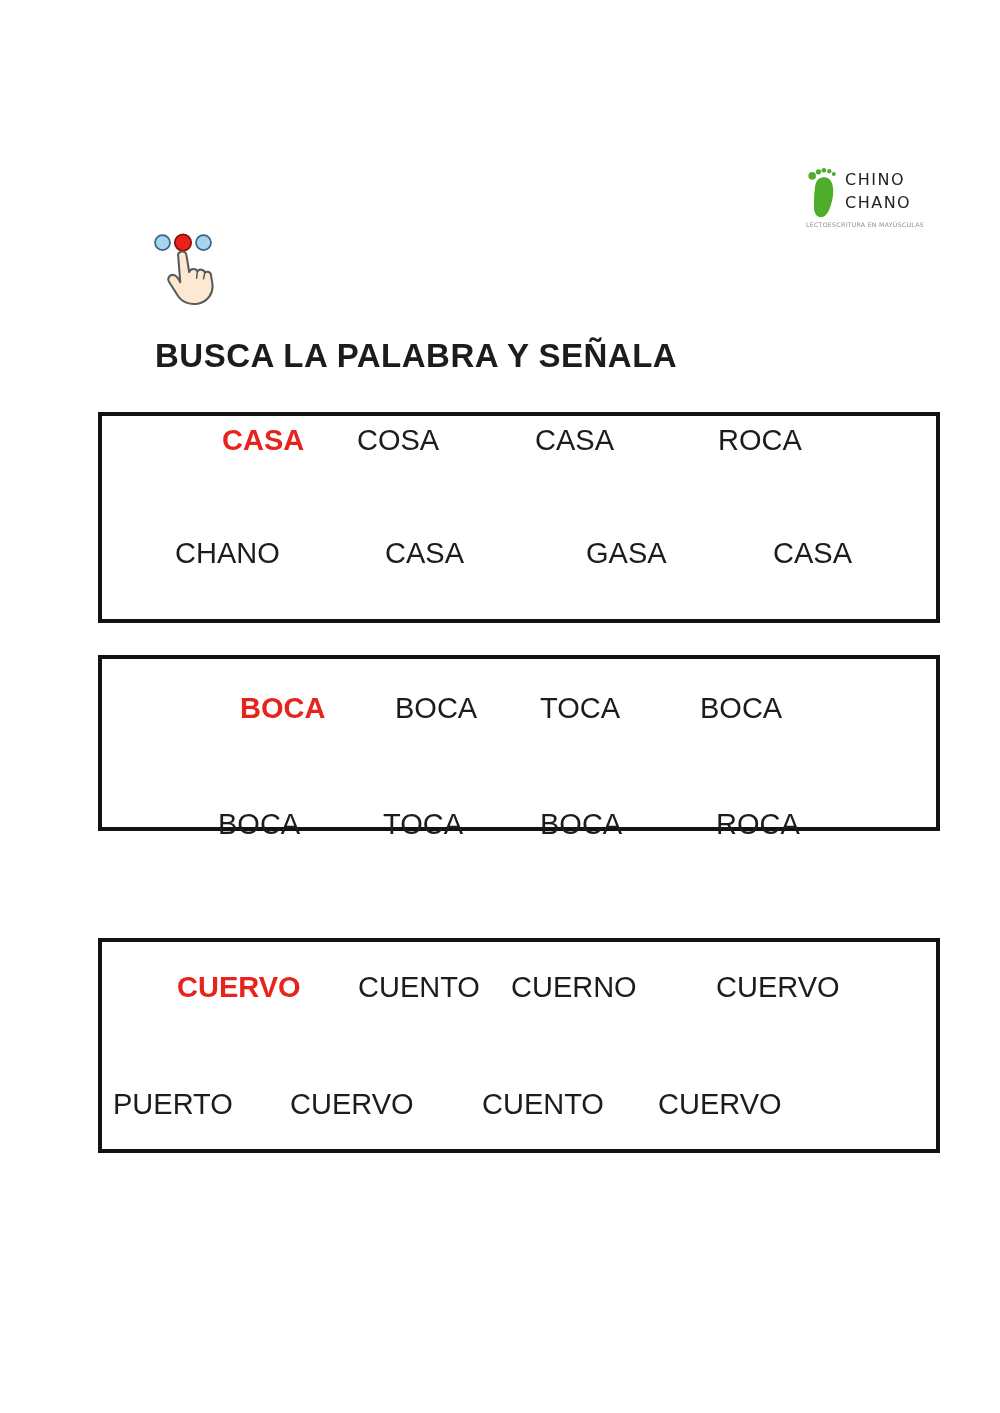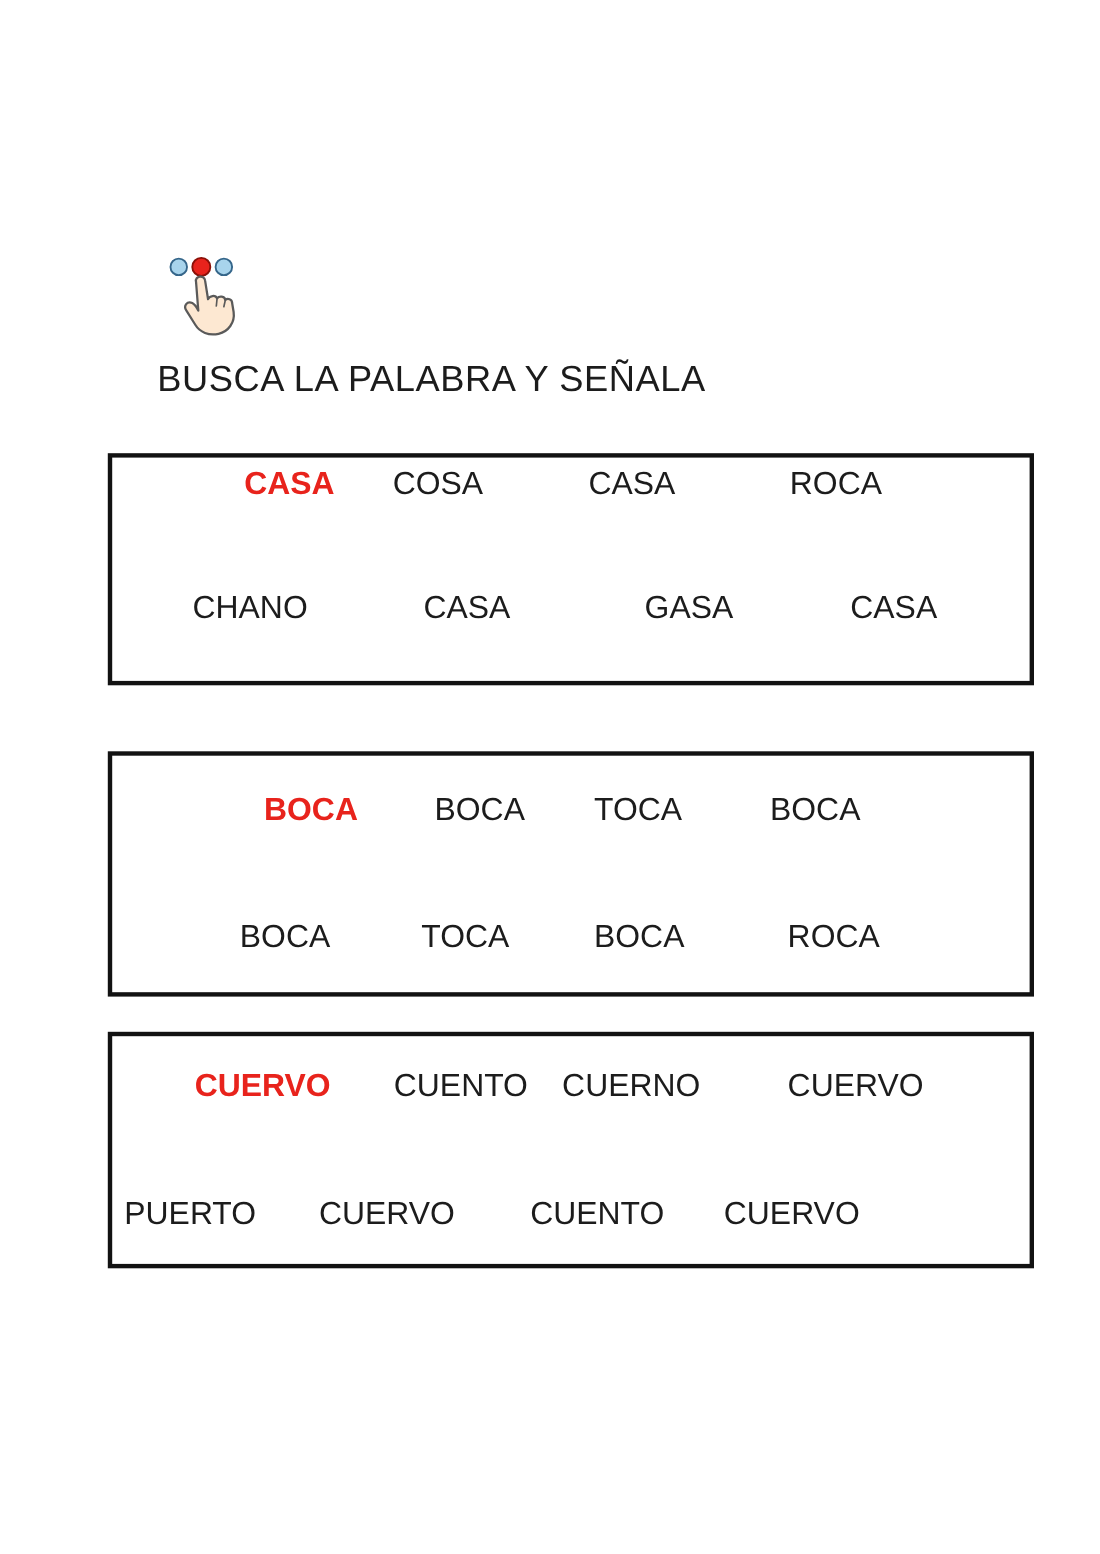--- a/index.html
+++ b/index.html
@@ -22,37 +22,54 @@
   .logo{position:absolute;left:804px;top:164px;width:150px;height:70px;}
   .logo-foot{position:absolute;left:0;top:2px;}
   .logo-words{position:absolute;left:41px;top:4px;font-family:"DejaVu Sans",sans-serif;
     font-size:16px;letter-spacing:1.5px;color:#222;line-height:1.45;font-weight:500;}
   .logo-sub{position:absolute;left:2px;top:57px;width:148px;
     font-family:"DejaVu Sans",sans-serif;font-size:6.2px;letter-spacing:.3px;
     color:var(--subtitle_gray);}
   
   .pointer{position:absolute;left:142px;top:230px;width:82px;height:84px;}
   
-  .title{position:absolute;left:143px;top:325px;margin:0;
-    font-size:33px;font-weight:400;letter-spacing:.5px;color:var(--ink);white-space:nowrap;}
+  .title{position:absolute;left:143px;top:325px;margin:12px;
+    font-size:33px;font-weight:700;letter-spacing:.5px;color:var(--ink);white-space:nowrap;}
   
   .box{position:absolute;left:98px;width:842px;box-sizing:border-box;
     border:4px solid #121212;background:#fff;}
   #box1{top:412px;height:211px;}
-  #box2{top:655px;height:223px;margin-top:28px;}
+  #box2{top:655px;height:176px;}
   #box3{top:938px;height:215px;text-decoration:underline;}
   .w{position:absolute;font-size:29px;color:var(--ink);white-space:nowrap;cursor:pointer;}
   .target{color:var(--red);font-weight:700;}
   svg{display:block;}
 </style>
 </head>
 <body>
 
 <div class="page">
 
+  <div class="logo">
+    <svg class="logo-foot" width="38" height="54" viewBox="0 0 40 60" aria-hidden="true">
+      <g fill="var(--logo_green)">
+        <path d="M13,17 C16,11 26,11 29,17 C32,23 32,31 30,39 C28,47 26,53 21,56 C15,59 10,54 10,47 C10,39 10,31 11,25 C11,22 12,19 13,17 Z"></path>
+        <circle cx="8" cy="11" r="4.2"></circle>
+        <circle cx="15" cy="6.5" r="3"></circle>
+        <circle cx="21" cy="4.8" r="2.7"></circle>
+        <circle cx="27" cy="5.8" r="2.4"></circle>
+        <circle cx="32" cy="9" r="2.2"></circle>
+      </g>
+    </svg>
+    <div class="logo-words">
+      <div>CHINO</div>
+      <div>CHANO</div>
+    </div>
+    <div class="logo-sub">LECTOESCRITURA EN MAYÚSCULAS</div>
+  </div>
 
   <div class="pointer">
     <svg width="82" height="84" viewBox="0 0 120 118" aria-hidden="true">
       <g stroke-linejoin="round" stroke-linecap="round">
         <circle cx="30" cy="16" r="11" fill="var(--circle_blue)" stroke="var(--circle_blue_stroke)" stroke-width="2.5"></circle>
         <circle cx="90" cy="16" r="11" fill="var(--circle_blue)" stroke="var(--circle_blue_stroke)" stroke-width="2.5"></circle>
         <circle cx="60" cy="16" r="12" fill="var(--red)" stroke="var(--red_stroke)" stroke-width="2.5"></circle>
         <path d="M53,36 C51,28 64,26 65,34 L69,59
                  C71,54 79,53 81,58 C84,54 91,55 92,60 C95,57 101,59 101,64
                  L103,76 C105,90 96,102 83,105 C70,108 58,103 52,93

